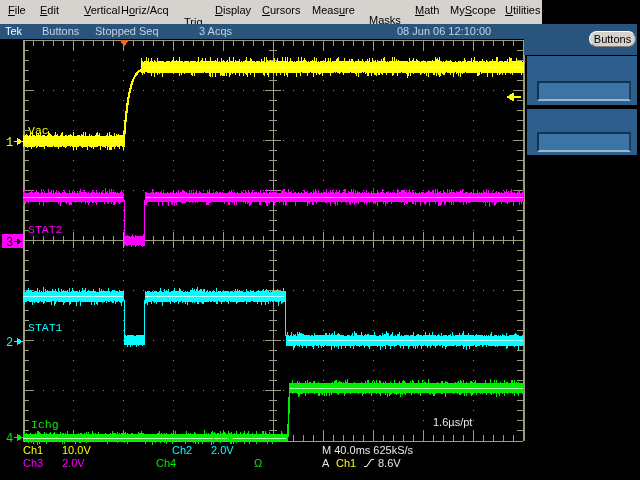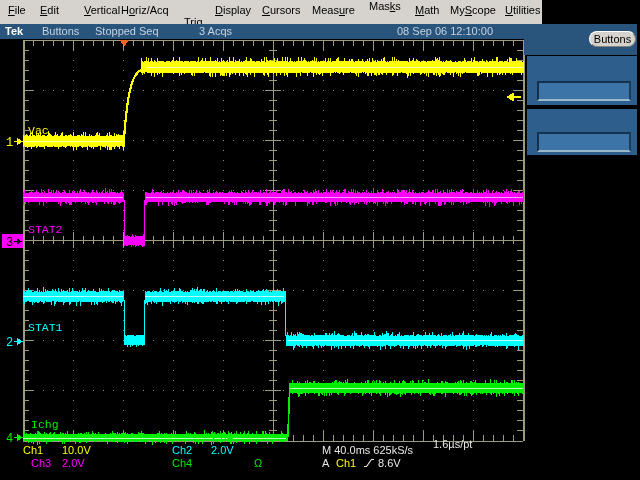--- a/index.html
+++ b/index.html
@@ -66,50 +66,50 @@
   </svg>
 <div class="menubar">
     <span style="position:absolute;left:8px;top:4px"><u>F</u>ile</span>
     <span style="position:absolute;left:40px;top:4px"><u>E</u>dit</span>
     <span style="position:absolute;left:84px;top:4px"><u>V</u>ertical</span>
     <span style="position:absolute;left:121px;top:4px">H<u>o</u>riz/Acq</span>
     <span style="position:absolute;left:184px;top:16px"><u>T</u>rig</span>
     <span style="position:absolute;left:215px;top:4px"><u>D</u>isplay</span>
     <span style="position:absolute;left:262px;top:4px"><u>C</u>ursors</span>
     <span style="position:absolute;left:312px;top:4px">Meas<u>u</u>re</span>
-    <span style="position:absolute;left:369px;top:0">Mas<u>k</u>s</span>
+    <span style="position:absolute;left:369px;top:14px">Mas<u>k</u>s</span>
     <span style="position:absolute;left:415px;top:4px"><u>M</u>ath</span>
     <span style="position:absolute;left:450px;top:4px">My<u>S</u>cope</span>
     <span style="position:absolute;left:505px;top:4px"><u>U</u>tilities</span>
     <span style="position:absolute;left:556px;top:20px"><u>H</u>elp</span>
   </div>
 <div class="statbar">
-    <span style="position:absolute;left:5px;top:1px;color:#fff;font-weight:bold">Tek</span>
+    <span style="position:absolute;left:5px;top:1px;color:#fff;font-weight:normal">Tek</span>
     <span style="position:absolute;left:42px;top:1px">Buttons</span>
     <span style="position:absolute;left:95px;top:1px">Stopped Seq</span>
     <span style="position:absolute;left:199px;top:1px">3 Acqs</span>
-    <span style="position:absolute;left:397px;top:1px">08 Sep 06 12:10:00</span>
+    <span style="position:absolute;left:397px;top:1px">08 Jun 06 12:10:00</span>
   </div>
 <div class="rblue"></div>
 <div class="panel" style="top:56px;height:49px">
     <div class="pbtn" style="top:25px"></div>
   </div>
 <div class="panel" style="top:109px;height:46px">
     <div class="pbtn" style="top:23px"></div>
   </div>
 <div class="buttons">Buttons</div>
 <span style="position:absolute;left:23px;top:444px;color:#ffff02">Ch1</span>
 <span style="position:absolute;left:62px;top:444px;color:#ffff02">10.0V</span>
 <span style="position:absolute;left:172px;top:444px;color:#00ffff">Ch2</span>
 <span style="position:absolute;left:211px;top:444px;color:#00ffff">2.0V</span>
 <span style="position:absolute;left:322px;top:444px;color:#e8e8e8">M 40.0ms 625kS/s</span>
-<span style="position:absolute;left:433px;top:438px;color:#e8e8e8">1.6µs/pt</span>
-<span style="position:absolute;left:31px;top:456.5px;color:#ff00ff">Ch3</span>
+<span style="position:absolute;left:433px;top:416px;color:#e8e8e8">1.6µs/pt</span>
+<span style="position:absolute;left:23px;top:456.5px;color:#ff00ff">Ch3</span>
 <span style="position:absolute;left:62px;top:456.5px;color:#ff00ff">2.0V</span>
-<span style="position:absolute;left:172px;top:456.5px;color:#00ee00">Ch4</span>
+<span style="position:absolute;left:156px;top:456.5px;color:#00ee00">Ch4</span>
 <span style="position:absolute;left:211px;top:431px;color:#00ee00">2.0A</span>
 <span style="position:absolute;left:254px;top:456.5px;color:#00ee00">Ω</span>
 <span style="position:absolute;left:322px;top:456.5px;color:#e8e8e8">A</span>
 <span style="position:absolute;left:336px;top:456.5px;color:#ffff02">Ch1</span>
 <span style="position:absolute;left:378px;top:456.5px;color:#e8e8e8">8.6V</span>
 <svg width="12" height="10" viewBox="0 0 12 10" style="position:absolute;left:363px;top:458px">
     <path stroke="#e8e8e8" stroke-width="1.2" fill="none" d="M1,8.5 H3.5 L8.5,1.5 H11"></path>
   </svg>
 
 </body></html>

